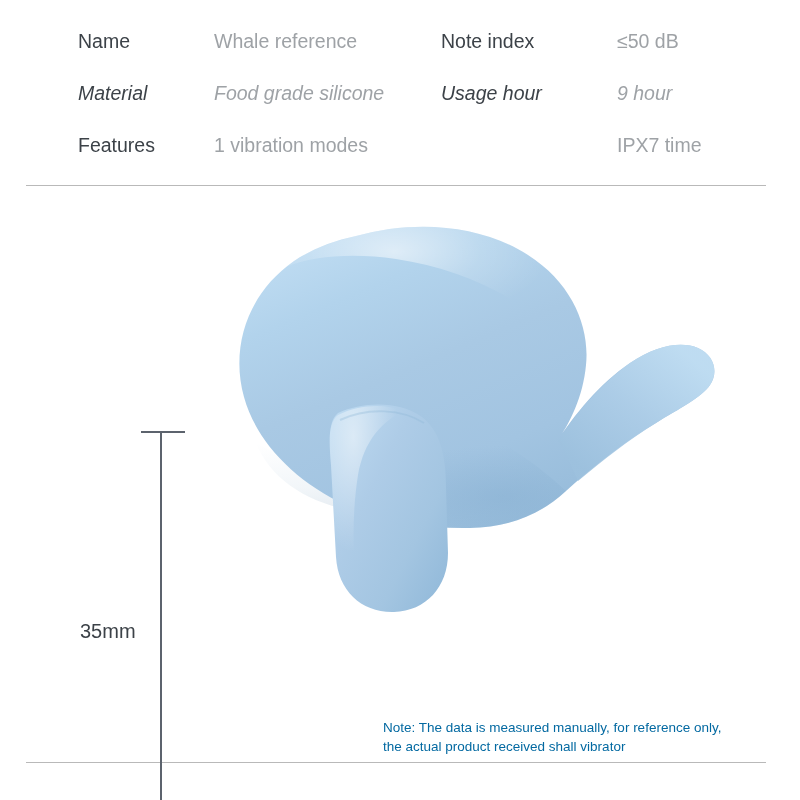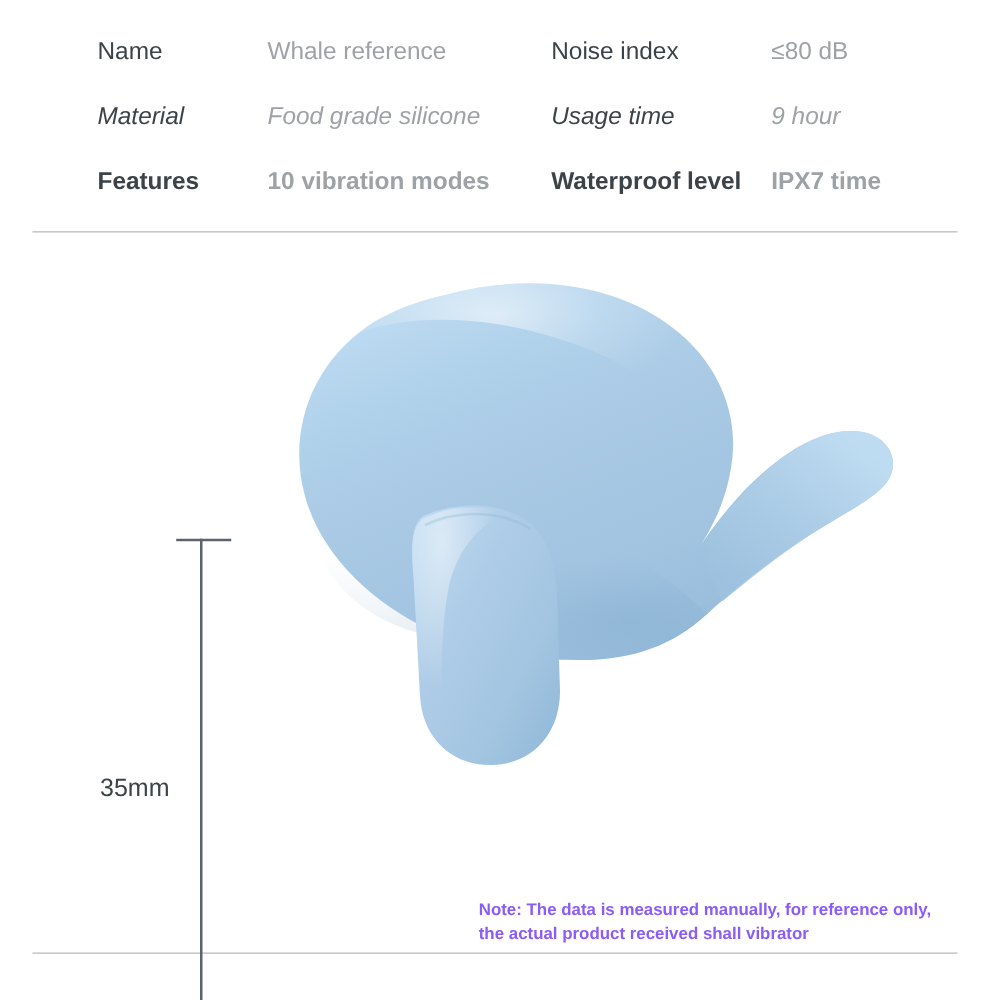--- a/index.html
+++ b/index.html
@@ -28,21 +28,21 @@
   }
   .spec-row {
     position: absolute;
     left: 0;
     width: 800px;
     height: 52px;
     display: block;
   }
   .spec-row.r0 { top: 28px; }
   .spec-row.r1 { top: 80px; font-style: italic; }
-  .spec-row.r2 { top: 132px; font-weight: bold; }
+  .spec-row.r2 { top: 132px; }
 
   .cell {
     position: absolute;
     top: 0;
     height: 26px;
     line-height: 26px;
     font-size: 19.5px;
     white-space: nowrap;
   }
   .cell.label {
@@ -117,50 +117,48 @@
   }
 
   
   .note {
     position: absolute;
     left: 383px;
     top: 718px;
     width: 380px;
     font-size: 13.5px;
     line-height: 19px;
-    color: #8b5cf6;
-    font-weight: bold;
+    color: #0369a1;
   }
   .note-line { display: block; white-space: nowrap; }
 </style>
 </head>
 <body>
 
 <div id="page">
 
   <div class="spec-table">
 
     <div class="spec-row r0">
       <span class="cell label c-l1">Name</span>
       <span class="cell value c-v1">Whale reference</span>
-      <span class="cell label c-l2">Noise index</span>
-      <span class="cell value c-v2">≤80 dB</span>
+      <span class="cell label c-l2">Note index</span>
+      <span class="cell value c-v2">≤50 dB</span>
     </div>
 
     <div class="spec-row r1">
       <span class="cell label c-l1">Material</span>
       <span class="cell value c-v1">Food grade silicone</span>
-      <span class="cell label c-l2">Usage time</span>
+      <span class="cell label c-l2">Usage hour</span>
       <span class="cell value c-v2">9 hour</span>
     </div>
 
     <div class="spec-row r2">
       <span class="cell label c-l1">Features</span>
-      <span class="cell value c-v1">10 vibration modes</span>
-      <span class="cell label c-l2">Waterproof level</span>
+      <span class="cell value c-v1">1 vibration modes</span>
       <span class="cell value c-v2">IPX7 time</span>
     </div>
   </div>
 
   <div class="divider top"></div>
   <div class="divider bottom"></div>
 
   <div class="figure">
     <svg class="product-svg" viewBox="0 0 540 420">
       <defs>

